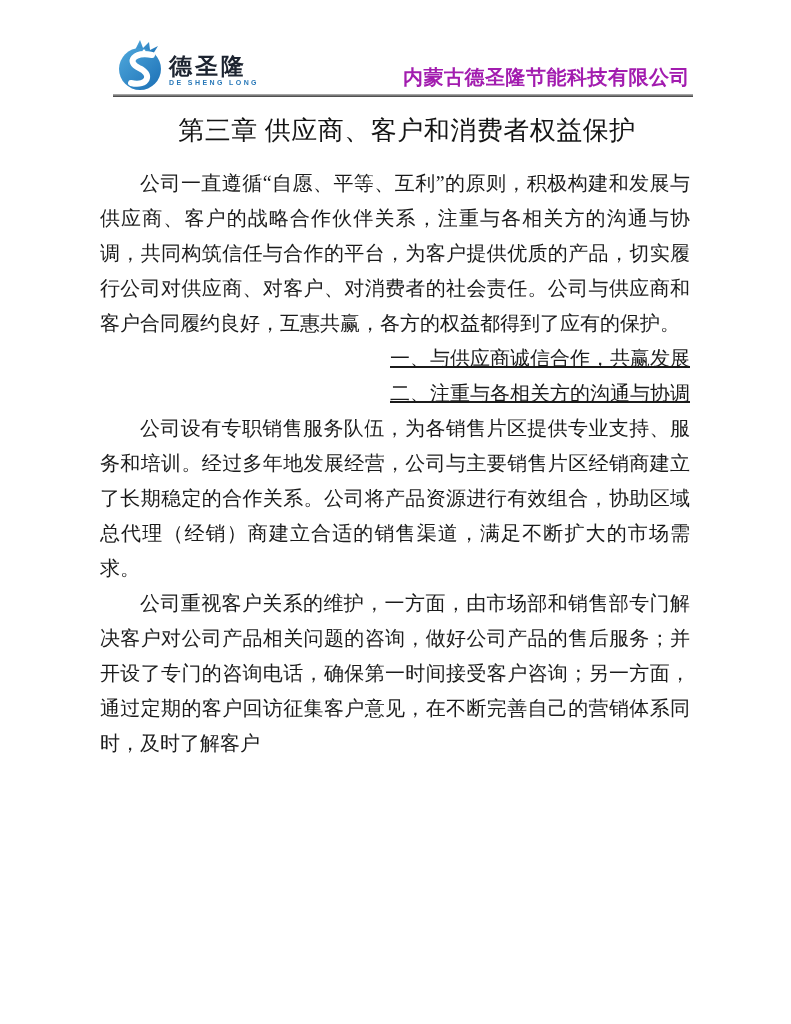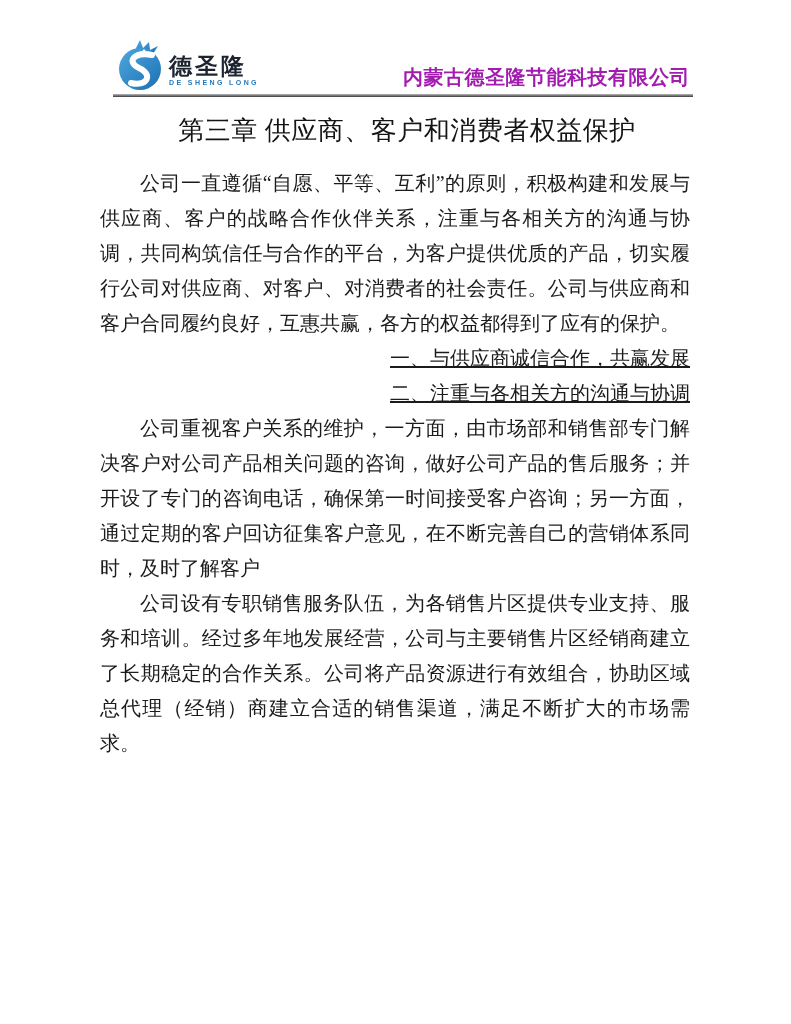--- a/index.html
+++ b/index.html
@@ -139,21 +139,21 @@
   <div class="company-name">内蒙古德圣隆节能科技有限公司</div>
 
   <div class="header-rule"></div>
 
   <h1 class="doc-title">第三章 供应商、客户和消费者权益保护</h1>
 
   <main class="doc-body">
       <div class="para">公司一直遵循“自愿、平等、互利”的原则，积极构建和发展与供应商、客户的战略合作伙伴关系，注重与各相关方的沟通与协调，共同构筑信任与合作的平台，为客户提供优质的产品，切实履行公司对供应商、对客户、对消费者的社会责任。公司与供应商和客户合同履约良好，互惠共赢，各方的权益都得到了应有的保护。</div>
       <div class="heading">一、与供应商诚信合作，共赢发展</div>
       <div class="heading">二、注重与各相关方的沟通与协调</div>
+      <div class="para">公司设有专职销售服务队伍，为各销售片区提供专业支持、服务和培训。经过多年地发展经营，公司与主要销售片区经销商建立了长期稳定的合作关系。公司将产品资源进行有效组合，协助区域总代理（经销）商建立合适的销售渠道，满足不断扩大的市场需求。</div>
       <div class="para">公司重视客户关系的维护，一方面，由市场部和销售部专门解决客户对公司产品相关问题的咨询，做好公司产品的售后服务；并开设了专门的咨询电话，确保第一时间接受客户咨询；另一方面，通过定期的客户回访征集客户意见，在不断完善自己的营销体系同时，及时了解客户</div>
-      <div class="para">公司设有专职销售服务队伍，为各销售片区提供专业支持、服务和培训。经过多年地发展经营，公司与主要销售片区经销商建立了长期稳定的合作关系。公司将产品资源进行有效组合，协助区域总代理（经销）商建立合适的销售渠道，满足不断扩大的市场需求。</div>
     </main>
 
   <div class="page-footer">
     <span>5</span>
   </div>
 
 </div>
 
 </body></html>

